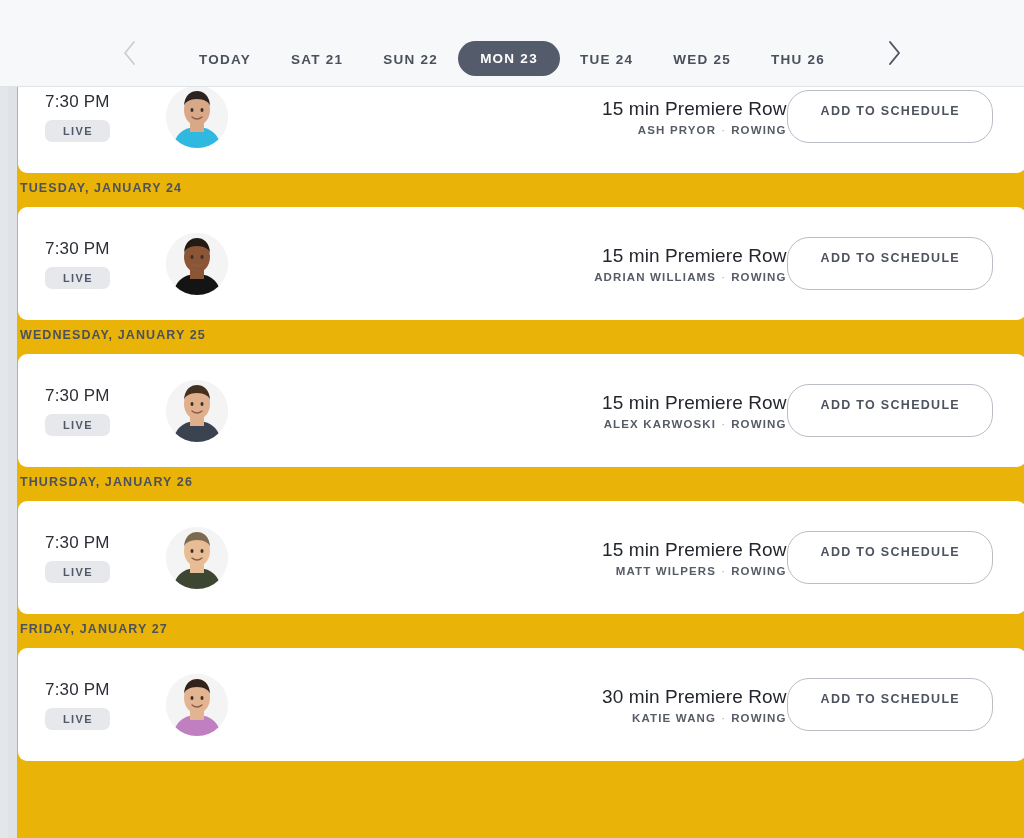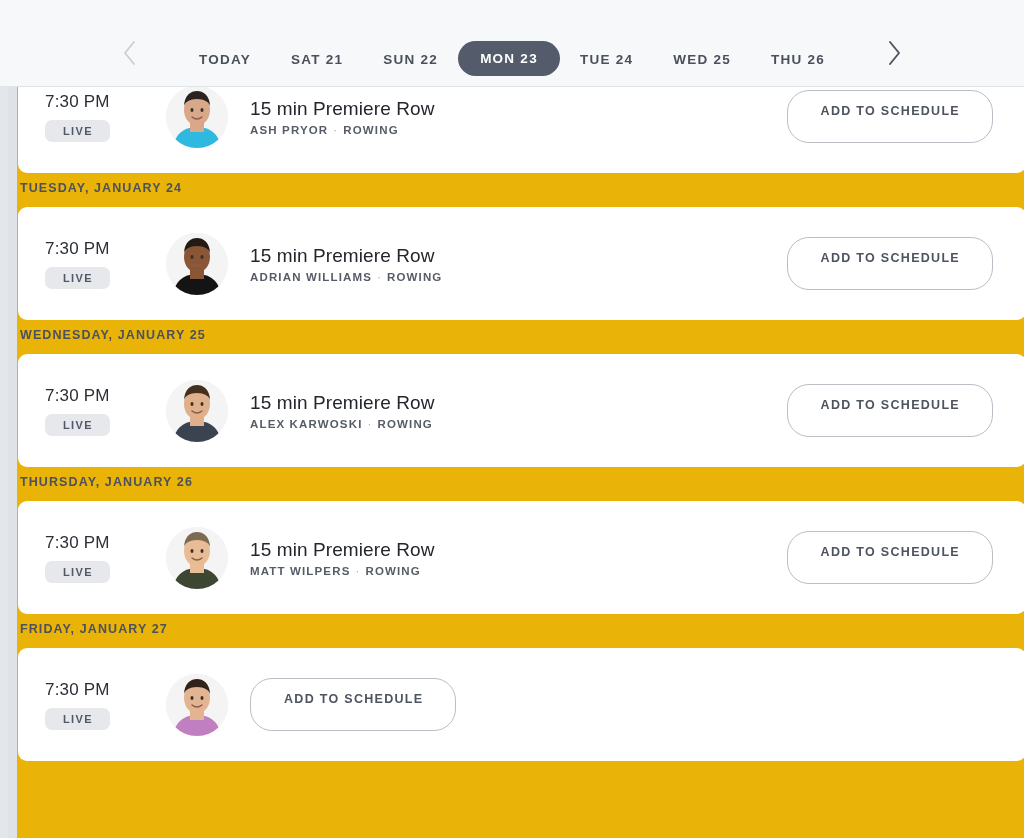--- a/index.html
+++ b/index.html
@@ -120,21 +120,21 @@
   .avatar {
     width: 62px; height: 62px; flex: none;
     border-radius: 50%;
     background: #f4f4f5;
     overflow: hidden;
     position: relative;
     margin-right: 22px;
   }
   .avatar svg { display: block; width: 62px; height: 62px; }
 
-  .info { flex: 1 1 auto; min-width: 0; }
+  .info { flex: 1 1 auto; min-width: 0; text-align: right; }
   .class-title {
     font-size: 19px;
     color: #23262c;
     letter-spacing: 0.1px;
     line-height: 1.25;
     margin-bottom: 4px;
     font-family: "Liberation Sans", sans-serif;
   }
   .class-meta {
     font-size: 11.5px;
@@ -310,19 +310,23 @@
                 <rect width="62" height="62" fill="#f4f4f5"></rect>
                 <path d="M7 62 C9 47 19 41 31 41 C43 41 53 47 55 62 Z" fill="#c07fc0"></path>
                 <path d="M24 34 h14 v12 h-14 z" fill="#e3b492"></path>
                 <ellipse cx="31" cy="24" rx="13" ry="15.5" fill="#e3b492"></ellipse>
                 <path d="M18 21 C18 9 25 5 31 5 C37 5 44 9 44 21 C44 16 38 13 31 13 C24 13 18 16 18 21 Z" fill="#33221a"></path>
                 <ellipse cx="26" cy="24" rx="1.5" ry="1.9" fill="#3a2e27"></ellipse>
                 <ellipse cx="36" cy="24" rx="1.5" ry="1.9" fill="#3a2e27"></ellipse>
                 <path d="M26 31 Q31 35 36 31" stroke="#8d5c48" stroke-width="1.4" fill="none" stroke-linecap="round"></path>
               </svg>
             </div>
+            <div class="info">
+              <div class="class-title">30 min Premiere Row</div>
+              <div class="class-meta"><span>KATIE WANG</span><span class="dot">·</span><span>ROWING</span></div>
+            </div>
             <div class="action"><button class="add-btn">ADD TO SCHEDULE</button></div>
           </div>
         </div>
       </div>
   </div>
 
 </div>
 
 </body></html>

